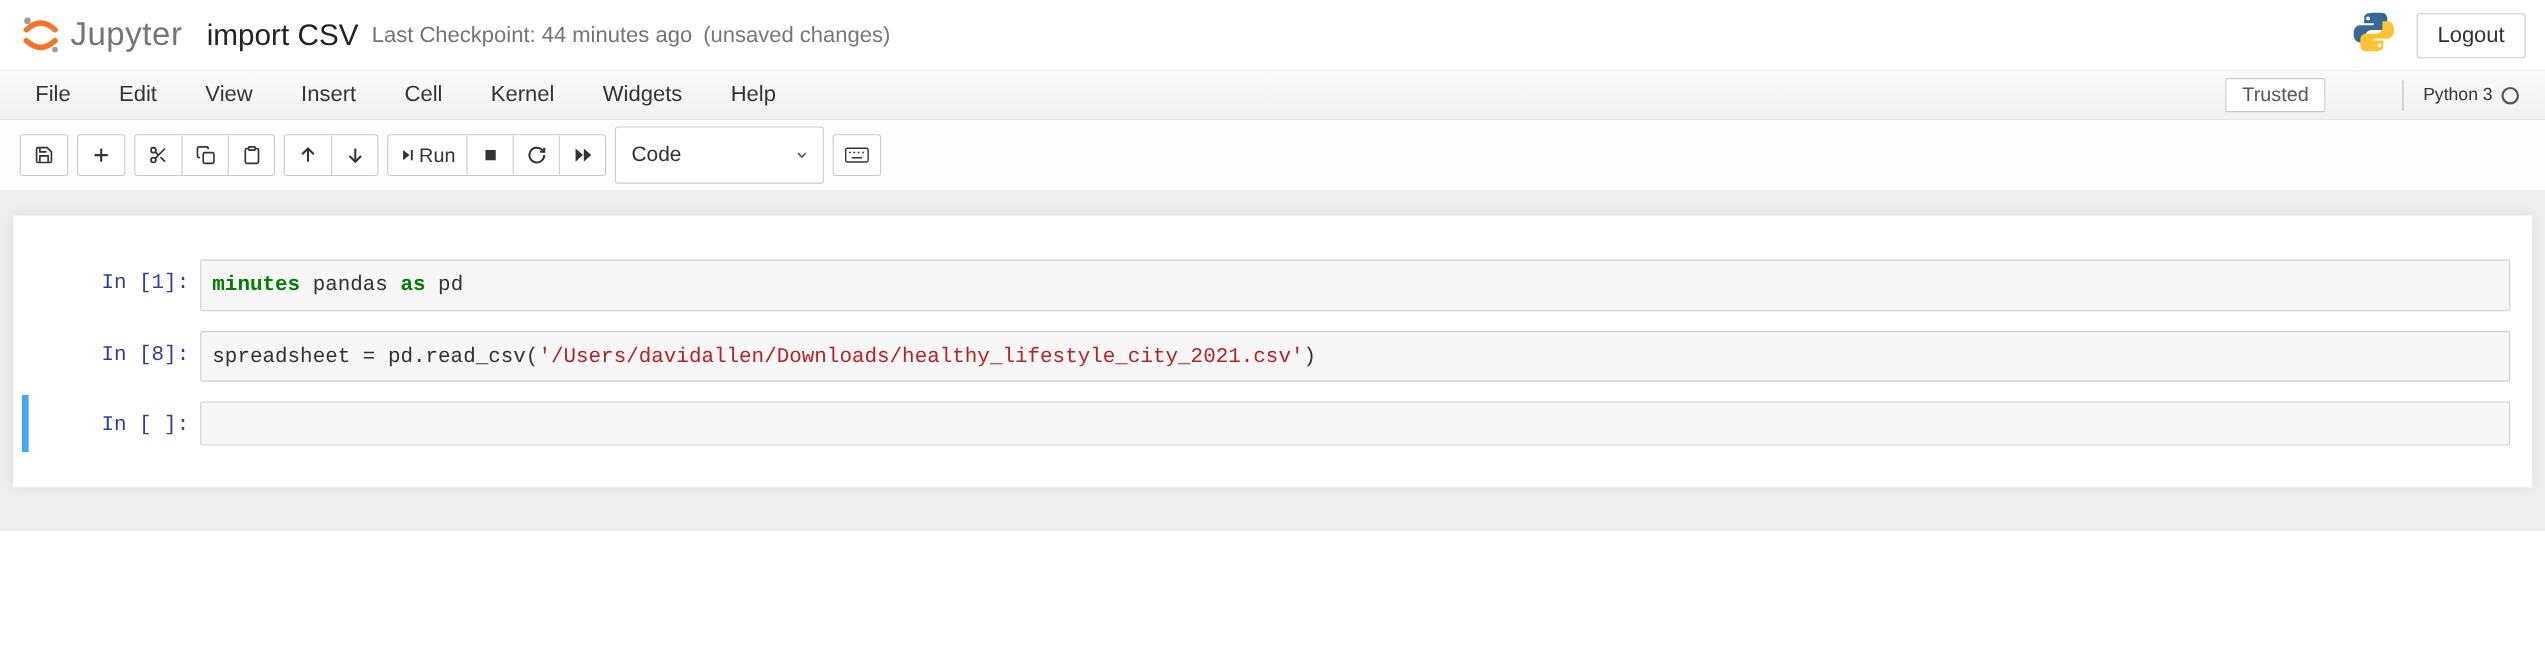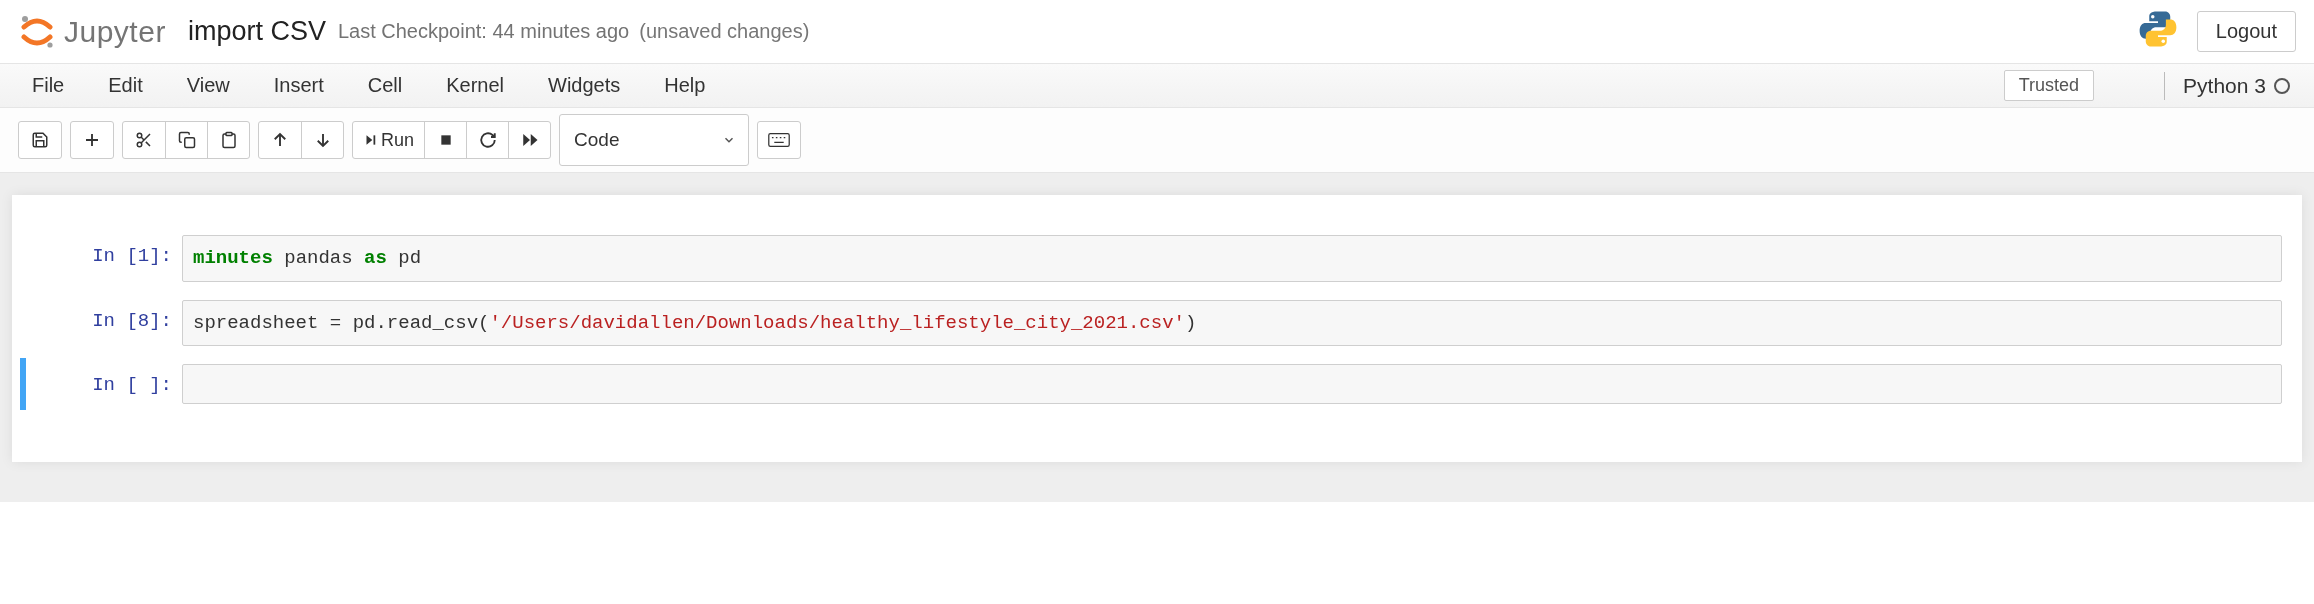--- a/index.html
+++ b/index.html
@@ -83,21 +83,21 @@
     color: #555;
     background: #fff;
   }
   .kernel-divider {
     width: 1px;
     height: 28px;
     background: #bbb;
     margin: 0 18px 0 70px;
   }
   .kernel-name {
-    font-size: 21px;
+    font-size: 16px;
     color: #333;
     margin-right: 8px;
   }
   .kernel-status {
     width: 16px;
     height: 16px;
     border: 2px solid #555;
     border-radius: 50%;
     margin-right: 6px;
   }
@@ -148,21 +148,21 @@
   }
 
   
   .nb-bg {
     background: #eee;
     padding: 22px 12px 40px;
   }
   .nb-container {
     background: #fff;
     box-shadow: 0 0 12px rgba(0,0,0,0.08);
-    padding: 28px 8px 46px;
+    padding: 28px 8px 26px;
   }
   .cell {
     display: flex;
     padding: 6px 12px;
     margin: 6px 0;
   }
   .cell.selected {
     border-left: 6px solid #42A5F5;
     padding-left: 6px;
   }

